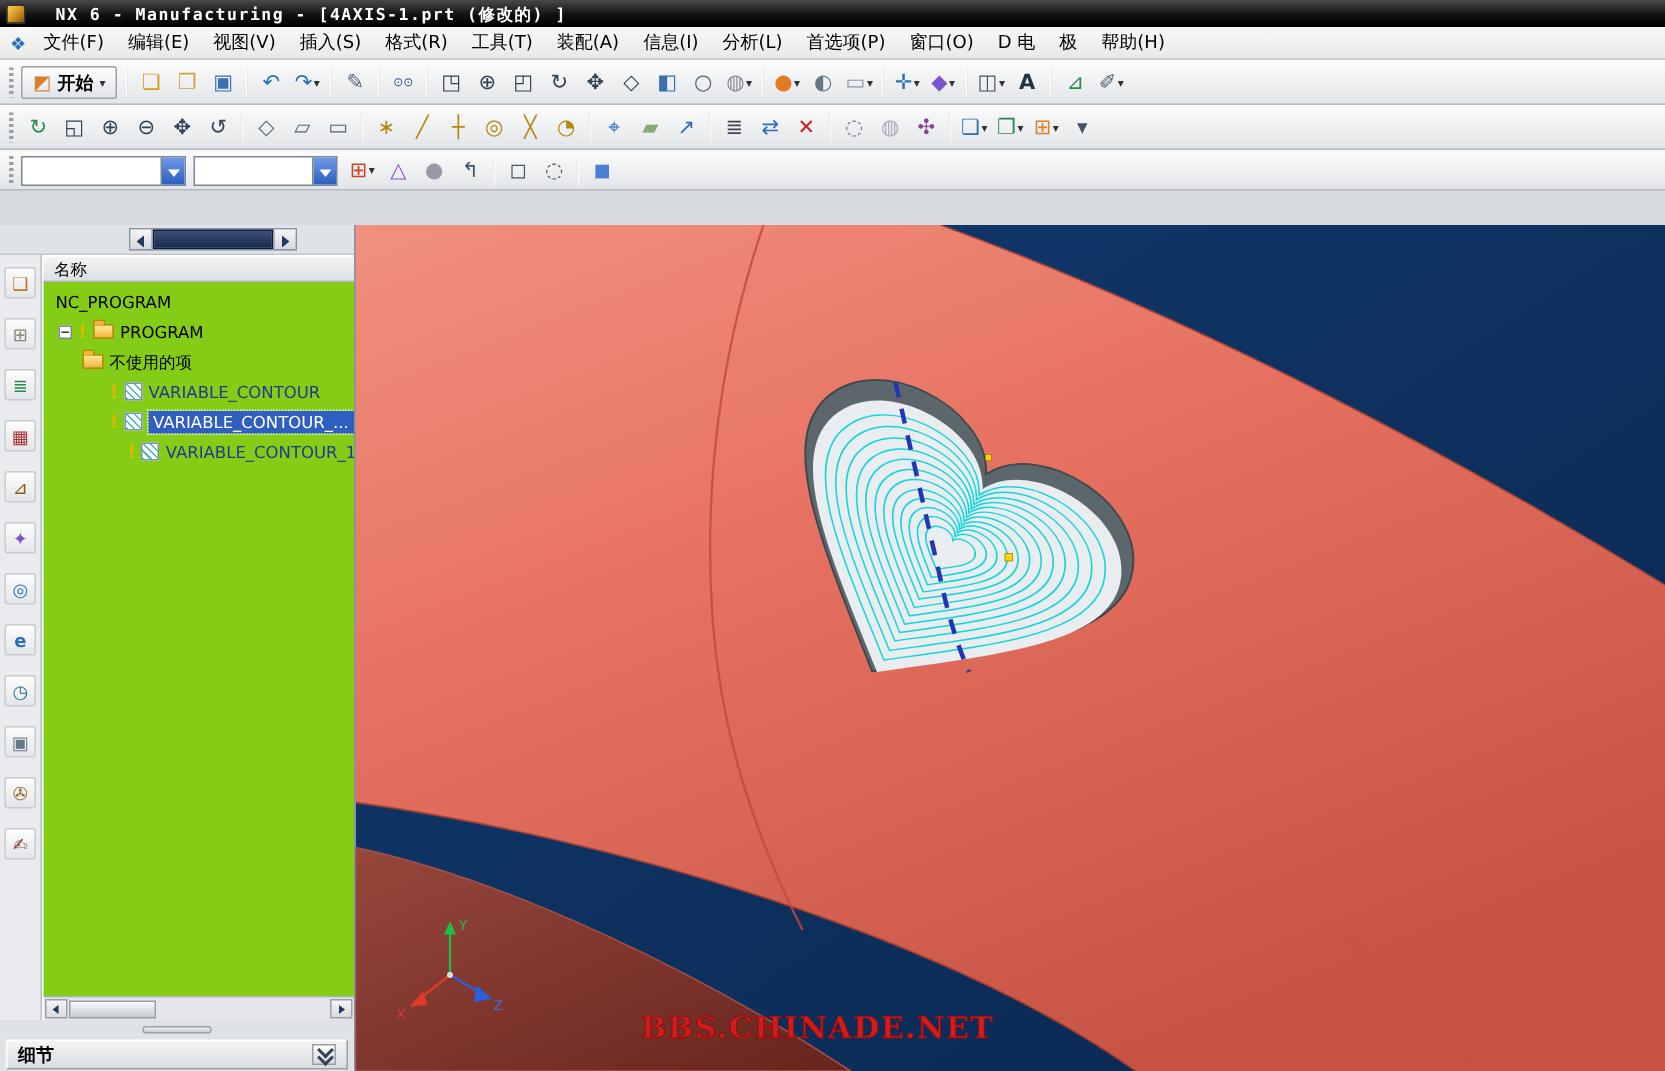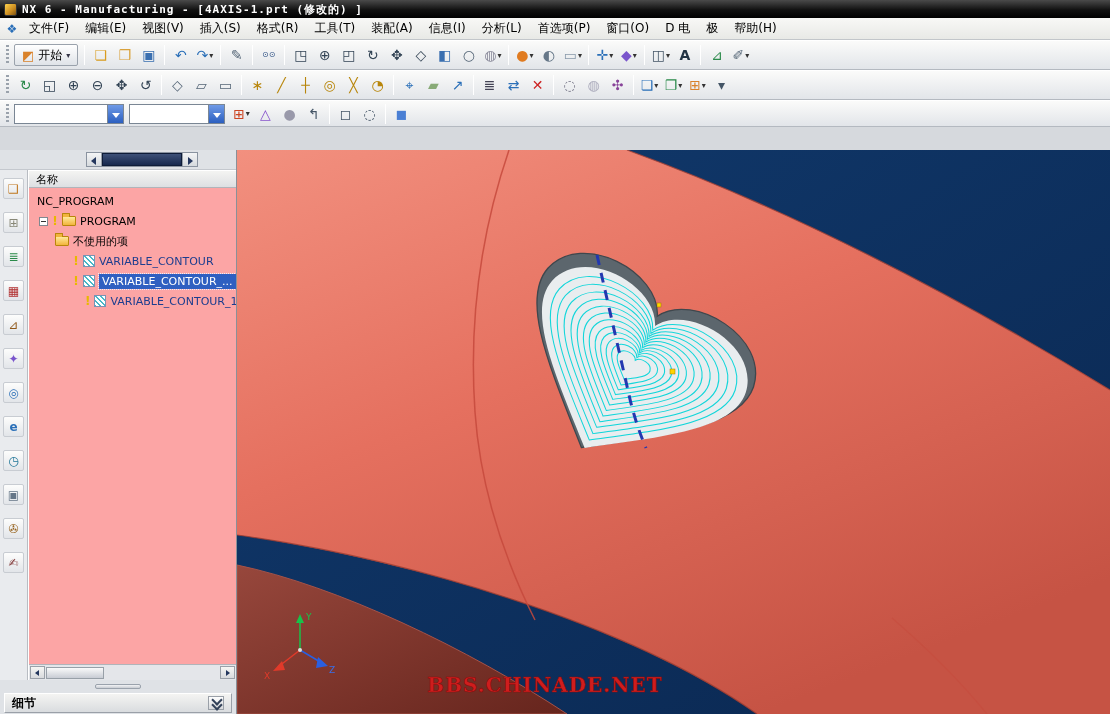--- a/index.html
+++ b/index.html
@@ -2,21 +2,21 @@
 <html><head>
 <meta charset="utf-8">
 <style>
   * { margin:0; padding:0; box-sizing:border-box; }
   html,body { width:1110px; height:714px; overflow:hidden; }
   body { font-family:"DejaVu Sans", sans-serif; font-size:12px; color:#000; background:#d6d9dd; }
   #app { position:relative; width:1110px; height:714px; }
 
   
   .titlebar { height:18px; background:linear-gradient(#4a4a4a,#111 55%,#000); color:#fff;
-              display:flex; align-items:center; gap:5px; padding:0 4px; }
+              display:flex; align-items:center; gap:20px; padding:0 4px; }
   .appicon { width:13px; height:13px; background:linear-gradient(135deg,#ffd34d,#c98a1f 60%,#7c5210);
              border:1px solid #333; border-radius:2px; flex:0 0 auto; }
   .title-text { font-family:"DejaVu Sans Mono", monospace; font-weight:bold; font-size:11px; letter-spacing:1px; white-space:nowrap; }
 
   
   .menubar { height:22px; background:linear-gradient(#f8f8f6,#e8e9e6); border-bottom:1px solid #c2c6ca;
              display:flex; align-items:center; padding:0 3px; }
   .menu-appicon { width:18px; text-align:center; color:#2a6fb8; font-size:12px; }
   .menuitems { display:flex; align-items:center; }
   .menuitem { display:inline-flex; padding:2px 8px; white-space:nowrap; cursor:default; }
@@ -31,21 +31,21 @@
   .tbsep { width:1px; height:20px; background:#aab0b8; border-right:1px solid #fff; margin:0 3px; flex:0 0 auto; }
   .tbgroup { display:flex; align-items:center; gap:1px; }
   .tbicon { width:23px; height:23px; display:inline-flex; align-items:center; justify-content:center;
             font-size:14px; cursor:default; border:1px solid transparent; flex:0 0 auto; }
   .tbicon .glyph { line-height:1; }
   .dd { font-size:8px; color:#333; margin-left:1px; }
 
   .start-btn { display:inline-flex; align-items:center; gap:4px; height:22px; padding:0 7px; margin-right:2px;
                border:1px solid #9aa2ac; border-radius:2px; background:linear-gradient(#ffffff,#dfe3e8); }
   .start-btn .sglyph { color:#d9822b; font-size:13px; }
-  .start-btn .slabel { font-weight:normal;text-align:right; }
+  .start-btn .slabel { font-weight:bold;text-align:right; }
   .start-btn .scaret { font-size:8px; color:#334; }
 
   
   .combo { display:inline-flex; align-items:stretch; width:110px; height:20px; margin-right:4px;
            border:1px solid #7a8694; background:#fff; flex:0 0 auto; }
   .combo .val { flex:1; padding:12px 4px; font-size:13px; white-space:nowrap; overflow:hidden;margin-top:48px; }
   .cbtn { width:16px; position:relative; background:linear-gradient(#6f9ae6,#2b5fc0); border-left:1px solid #7a8694; }
   .cbtn::after { content:""; position:absolute; left:4px; top:8px;
                  border-left:4px solid transparent; border-right:4px solid transparent; border-top:5px solid #fff; }
 
@@ -78,21 +78,21 @@
   .navpanel { flex:1; display:flex; flex-direction:column; min-width:0; background:#fff; border-left:1px solid #fff; }
   .navheader { height:22px; flex:0 0 auto; display:flex; align-items:center; gap:5px; padding:0 6px;
                font-weight:bold; font-size:12px; white-space:nowrap;
                background:linear-gradient(#f8f8f6,#dcdfe2); border-bottom:1px solid #aab0b6; }
   .navicon { width:13px; height:13px; background:linear-gradient(#fdfdfd,#c9ced4); border:1px solid #8a929c; position:relative; }
   .navicon::after { content:""; position:absolute; inset:2px;
                     background:repeating-linear-gradient(180deg,#7d8awa 0 1px, transparent 1px 3px);
                     background:repeating-linear-gradient(180deg,#7d8a9a 0 1px, transparent 1px 3px); }
   .colheader { height:18px; flex:0 0 auto; display:flex; align-items:center; padding:0 7px; font-size:11px;
                background:linear-gradient(#f4f4f2,#dddfe2); border-bottom:1px solid #b0b4ba; border-top:1px solid #fff; }
-  .tree { flex:1; background:#fca5a5; padding-top:3px; font-size:11px; overflow:hidden; }
+  .tree { flex:1; background:#84cc16; padding-top:3px; font-size:11px; overflow:hidden; }
   .trow { height:20px; display:flex; align-items:center; gap:4px; white-space:nowrap; }
   .tlabel { color:#000; }
   .tlabel.blue { color:#1c3d8f; }
   .tlabel.sel { background:#2f5fc1; color:#fff; outline:1px dotted #e8eeff; padding:1px 3px; }
   .expander { width:9px; height:9px; flex:0 0 auto; border:1px solid #808890; background:#fff;
               position:relative; }
   .expander::after { content:""; position:absolute; left:1px; right:1px; top:3px; border-top:1px solid #333; }
   .warn { color:#e8b800; font-weight:bold; font-size:12px; width:6px; text-align:center; }
   .warn::after { content:"!"; }
   .folder { width:14px; height:10px; flex:0 0 auto; position:relative; border:1px solid #b8860b; border-radius:1px;

